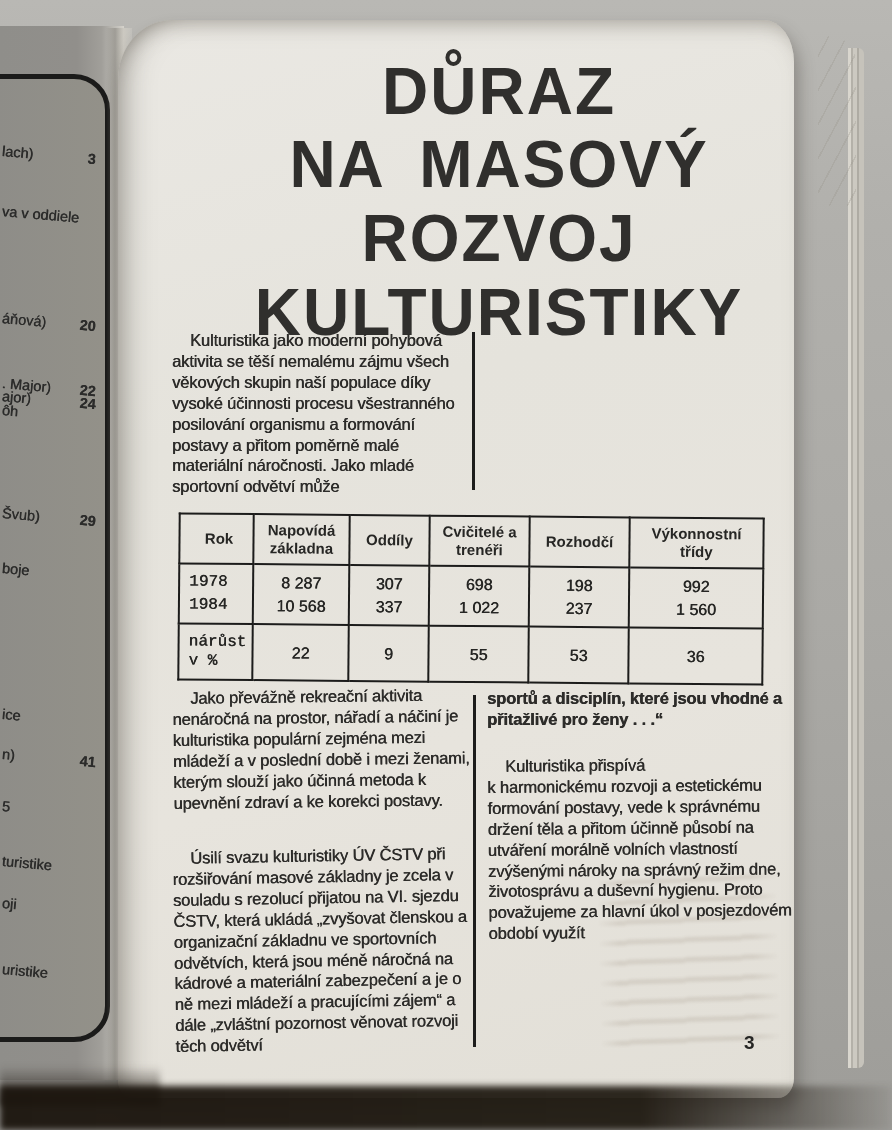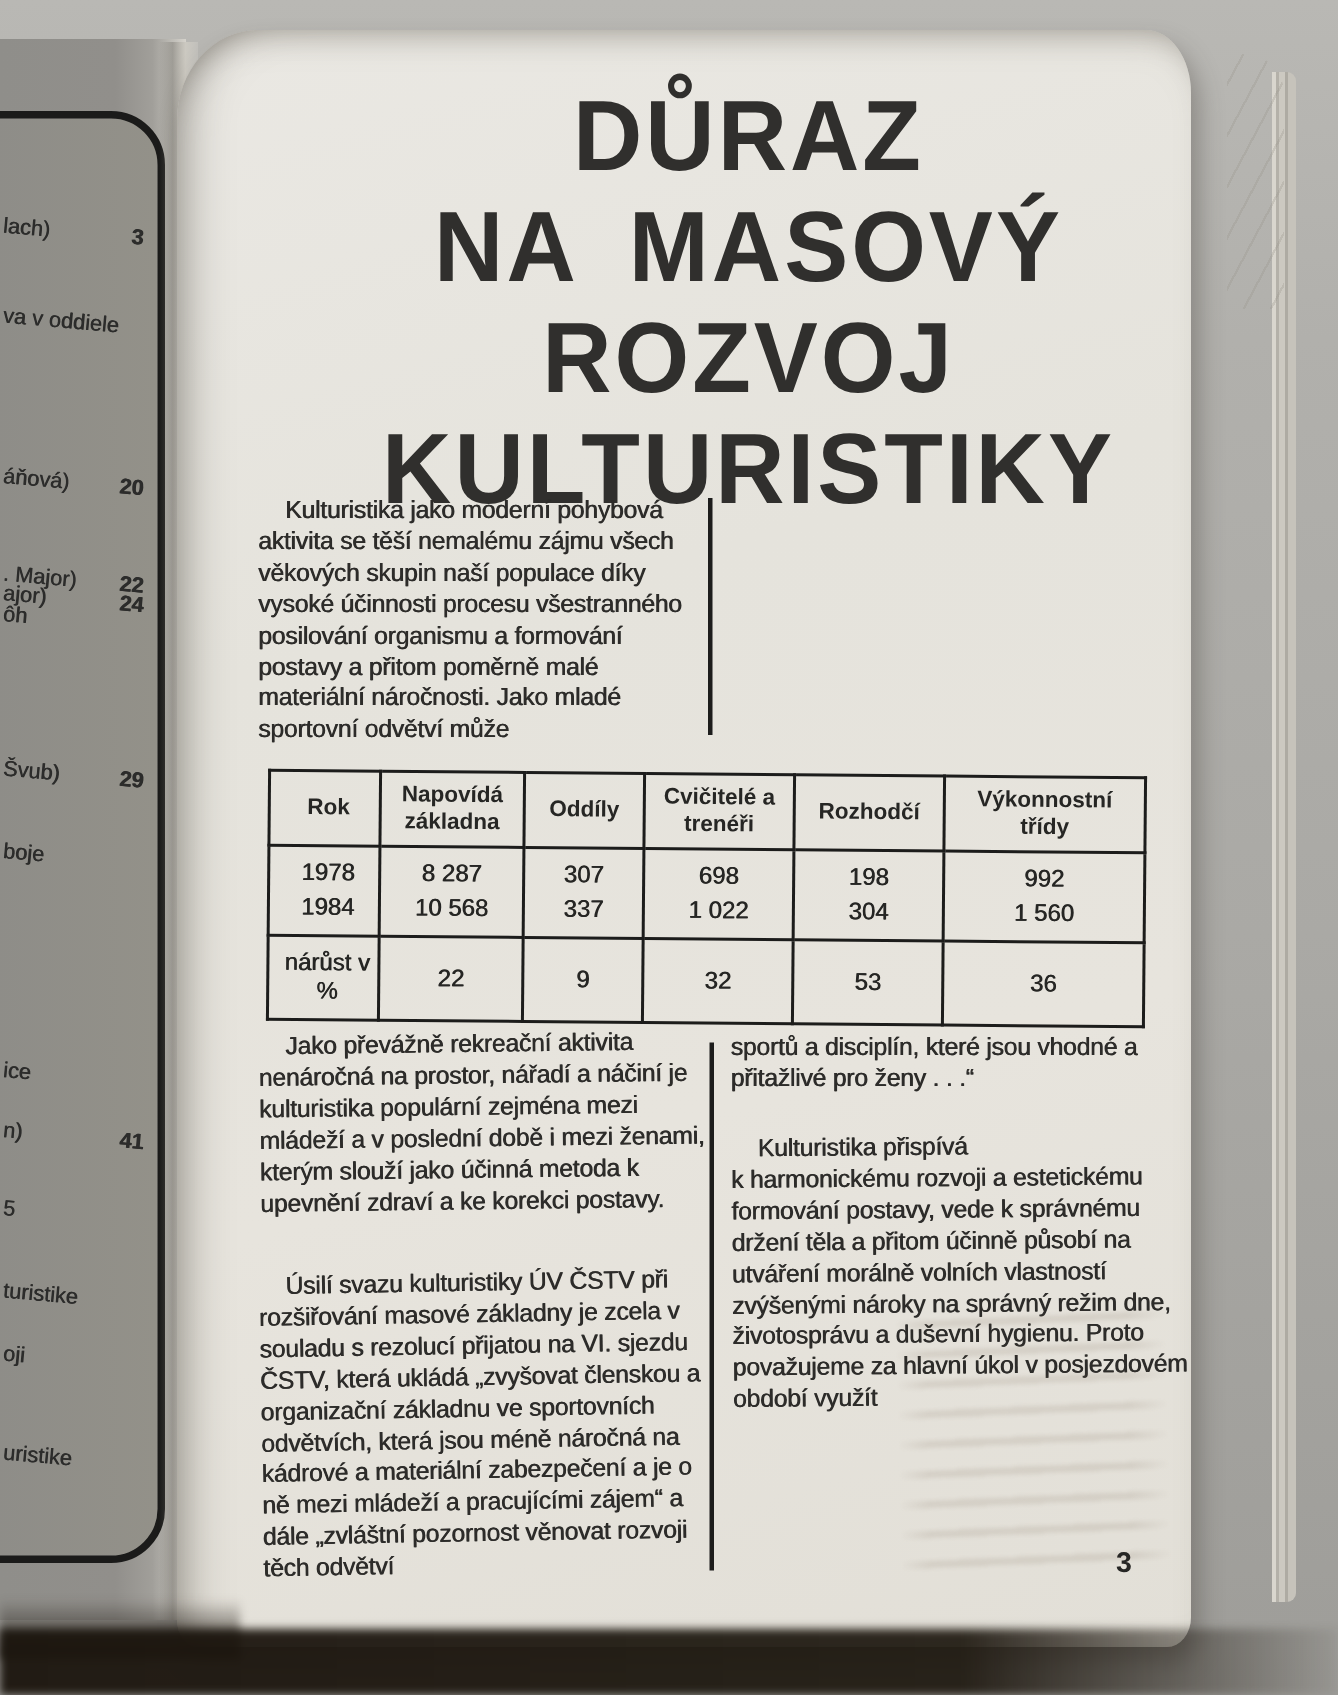--- a/index.html
+++ b/index.html
@@ -74,21 +74,21 @@
   .stats-table{
     position:absolute;left:60px;top:495px;width:584px;
     border-collapse:collapse;table-layout:fixed;
     transform:rotate(0.5deg);
     font-size:15.5px;color:#262624;
   }
   .stats-table th,.stats-table td{border:2px solid #1c1c1b;vertical-align:middle;padding:2px 4px;}
   .stats-table th{font-weight:bold;text-align:center;height:44px;line-height:18px;font-size:15px;}
   .stats-table th.rok{text-align:center;padding-left:9px;}
   .stats-table td{text-align:center;text-shadow:0.45px 0 0 #262624;font-size:16px;}
-  .stats-table td.yearcell,.stats-table td.growthlabel{text-align:center;padding-left:9px;}
+  .stats-table td.yearcell,.stats-table td.growthlabel{text-align:left;padding-left:9px;font-family:Liberation Mono, monospace;}
   .stats-table tr.data-row td{height:54px;line-height:23px;}
   .stats-table tr.growth-row td{height:50px;line-height:19px;}
 
   .page-number{
     position:absolute;left:626px;top:1012px;font-size:19px;font-weight:bold;color:#262624;
   }
 
   
   .show-through{
     position:absolute;left:480px;top:852px;width:182px;height:178px;
@@ -216,42 +216,42 @@
           <td>
             <div>307</div>
             <div>337</div>
           </td>
           <td>
             <div>698</div>
             <div>1 022</div>
           </td>
           <td>
             <div>198</div>
-            <div>304</div>
+            <div>237</div>
           </td>
           <td>
             <div>992</div>
             <div>1 560</div>
           </td>
         </tr>
         <tr class="growth-row">
           <td class="growthlabel">nárůst v %</td>
           <td>22</td>
           <td>9</td>
-          <td>32</td>
+          <td>55</td>
           <td>53</td>
           <td>36</td>
         </tr>
       </tbody>
     </table>
 
     <div class="para indent" style="left:54px;top:668px;width:302px;transform:rotate(-0.7deg);transform-origin:left top;">Jako převážně rekreační aktivita nenáročná na prostor, nářadí a náčiní je kulturistika populární zejména mezi mládeží a v poslední době i mezi ženami, kterým slouží jako účinná metoda k upevnění zdraví a ke korekci postavy.</div>
     <div class="para indent" style="left:54px;top:828px;width:304px;transform:rotate(-1deg);transform-origin:left top;">Úsilí svazu kulturistiky ÚV ČSTV při rozšiřování masové základny je zcela v souladu s rezolucí přijatou na VI. sjezdu ČSTV, která ukládá „zvyšovat členskou a organizační základnu ve sportovních odvětvích, která jsou méně náročná na kádrové a materiální zabezpečení a je o ně mezi mládeží a pracujícími zájem“ a dále „zvláštní pozornost věnovat rozvoji těch odvětví</div>
     <div class="divider" style="left:355px;top:675px;height:352px;"></div>
-    <div class="para" style="left:369px;top:668px;width:318px;">sportů a disciplín, které jsou vhodné a přitažlivé pro ženy . . .“</div>
+    <div class="para" style="left:369px;top:668px;width:318px;font-weight:bold;">sportů a disciplín, které jsou vhodné a přitažlivé pro ženy . . .“</div>
     <div class="para indent" style="left:369px;top:736px;width:320px;transform:rotate(-0.5deg);transform-origin:left top;">Kulturistika přispívá
 k harmonickému rozvoji a estetickému formování postavy, vede k správnému držení těla a přitom účinně působí na utváření morálně volních vlastností zvýšenými nároky na správný režim dne, životosprávu a duševní hygienu. Proto považujeme za hlavní úkol v posjezdovém období využít</div>
 
     <div class="show-through"></div>
 
     <div class="page-number">3</div>
   </div>
 
   <div class="bottom-shadow2"></div>
   <div class="bottom-shadow"></div>

